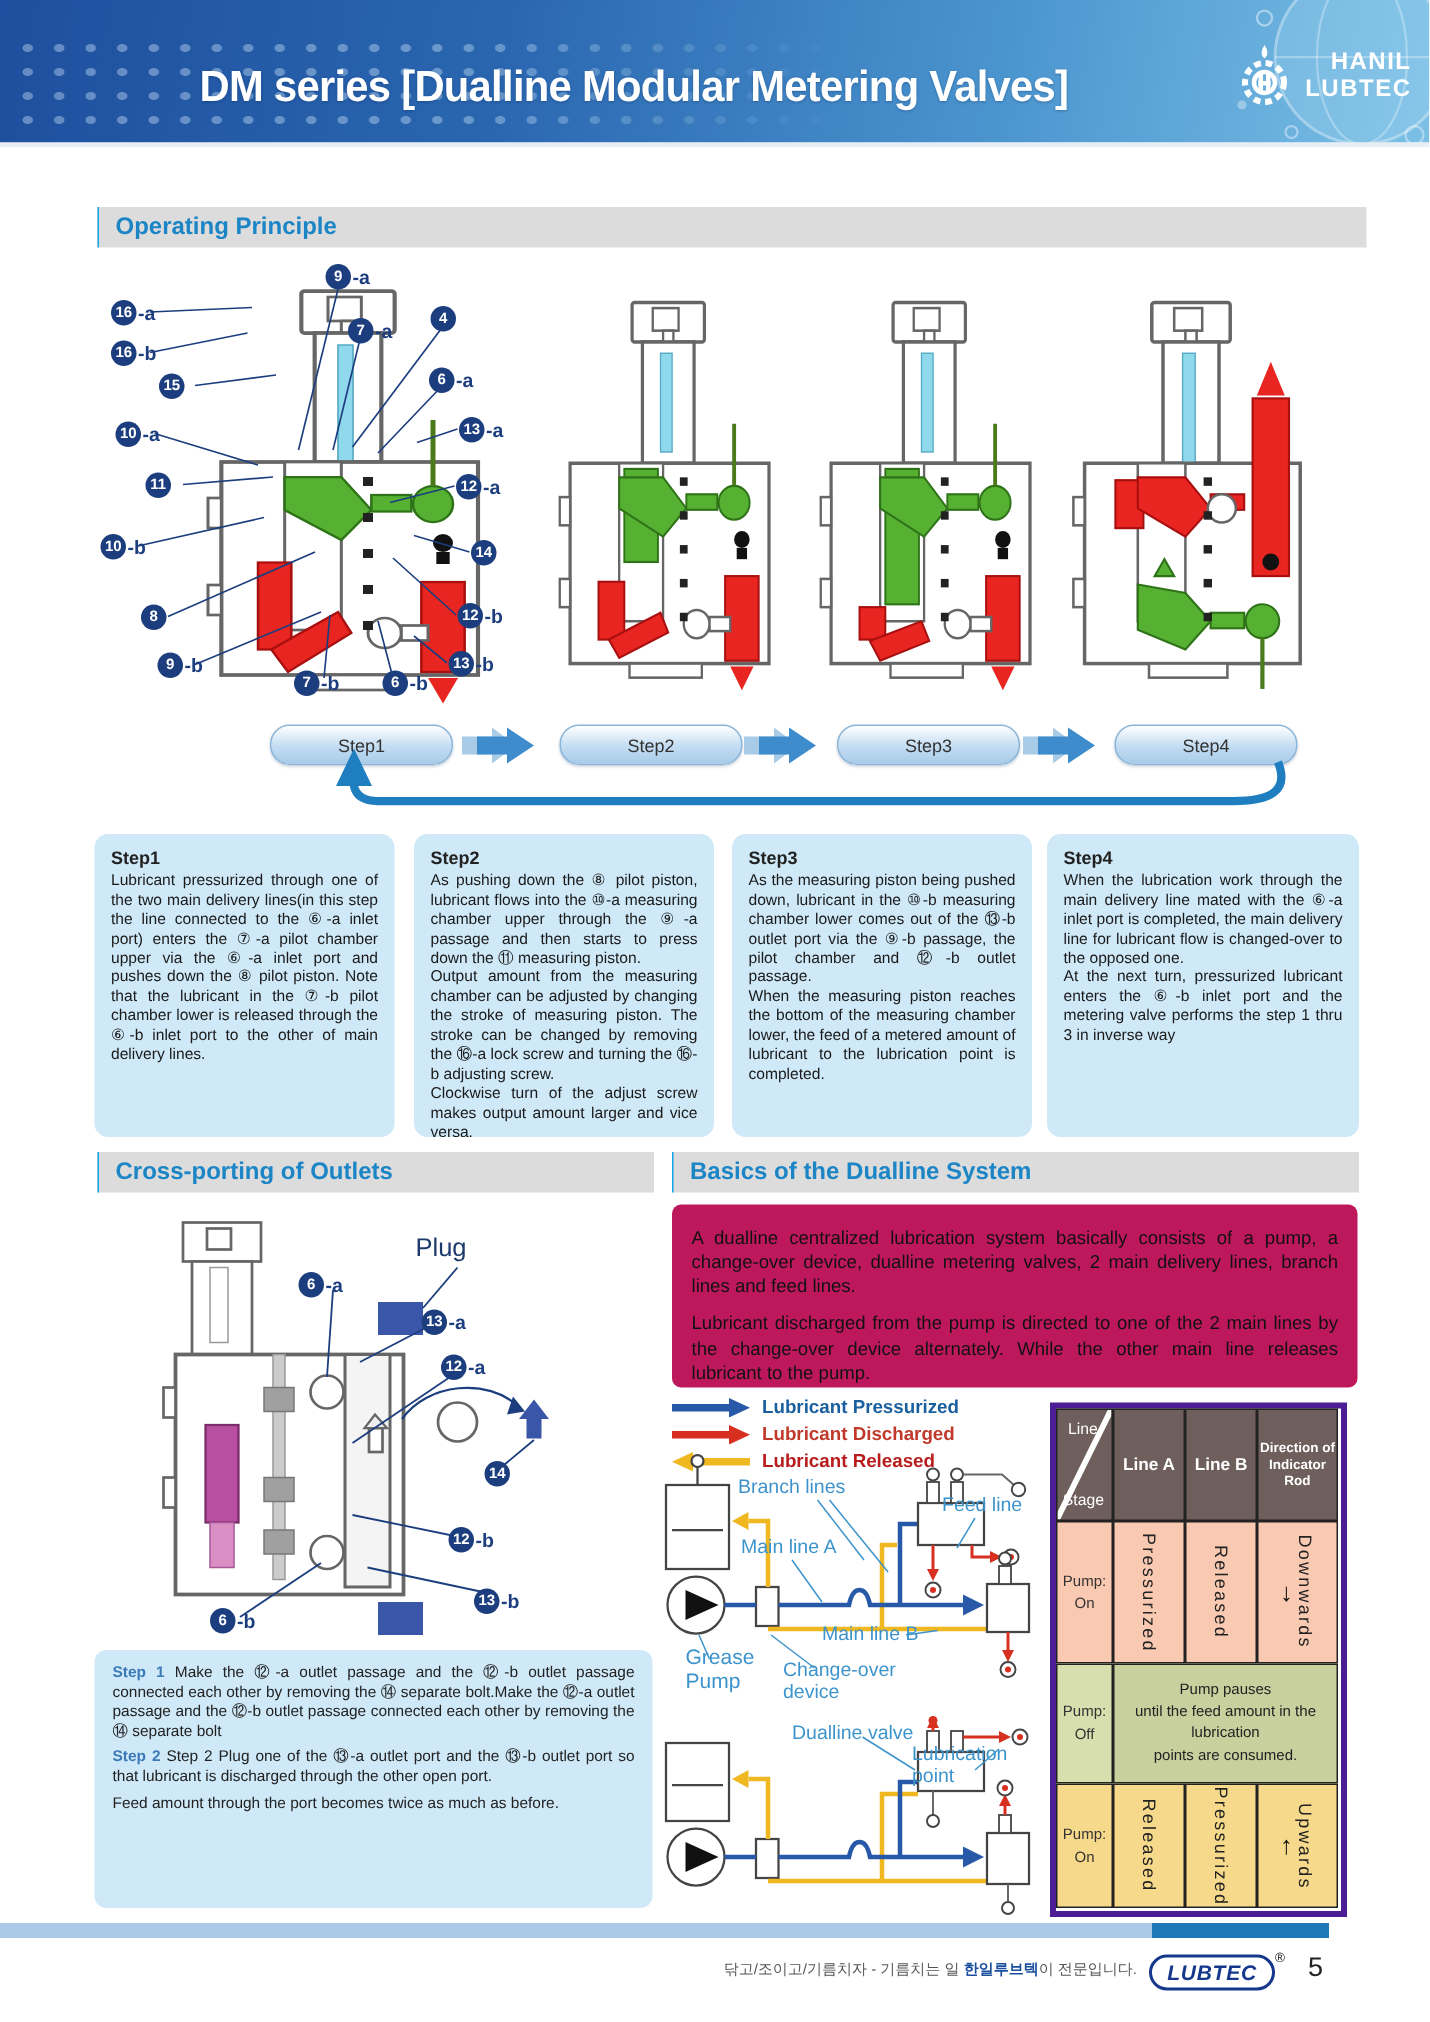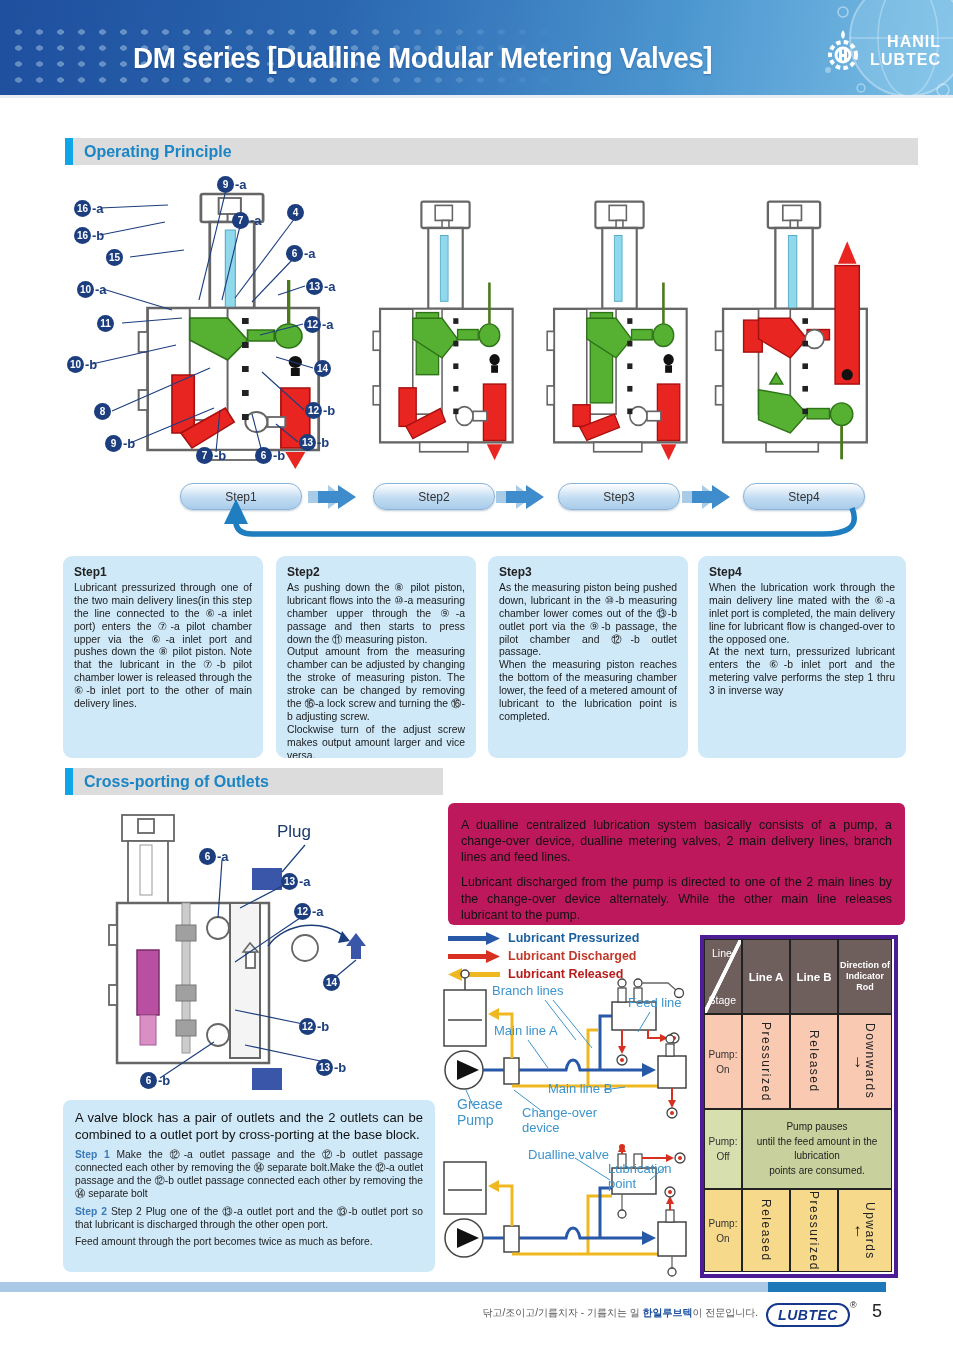--- a/index.html
+++ b/index.html
@@ -5,21 +5,21 @@
   html,body{margin:0;padding:0;background:#fff;}
   .page{position:relative;width:953px;height:1348px;background:#fff;font-family:"Liberation Sans",sans-serif;overflow:hidden;}
   .abs{position:absolute;}
   
   .hdr{position:absolute;left:0;top:0;width:953px;height:95px;background:linear-gradient(100deg,#1e4f9e 0%,#2a66b0 35%,#4b95cf 70%,#7cc0e6 100%);border-bottom:3px solid #e8eef4;}
   .hdr-dots{position:absolute;left:8px;top:24px;width:560px;height:66px;background-image:radial-gradient(rgba(215,238,252,.38) 3.2px,transparent 3.8px);background-size:21px 16px;-webkit-mask-image:linear-gradient(to right,#000 55%,transparent);mask-image:linear-gradient(to right,#000 55%,transparent);}
   .hdr-title{position:absolute;left:133px;top:42px;margin:0;color:#fff;font-size:29px;font-weight:bold;letter-spacing:-0.5px;font-family:"Liberation Sans",sans-serif;text-shadow:0 1px 2px rgba(0,40,90,.35);transform:scaleX(.96);transform-origin:left;}
   .hdr-brand{position:absolute;right:12px;top:28px;display:flex;align-items:center;gap:6px;text-align:right;}
   .brand-txt{display:flex;flex-direction:column;color:#fff;font-weight:bold;font-size:16px;line-height:18px;letter-spacing:1px;}
   
-  .sec{position:absolute;height:27px;background:#dcdcdc;border-left:8px solid #0ea5e9;display:flex;align-items:center;}
+  .sec{position:absolute;height:27px;background:#dcdcdc;border-left:1px solid #0ea5e9;display:flex;align-items:center;}
   .sec span{color:#1b85c6;font-weight:bold;font-size:16px;padding-left:11px;letter-spacing:0;}
   
   .co{position:absolute;display:flex;align-items:center;gap:1px;z-index:6;}
   .cc{width:17px;height:17px;border-radius:50%;background:#1c3e7e;color:#fff;font-size:10px;font-weight:bold;font-style:normal;display:flex;align-items:center;justify-content:center;}
   .cs{color:#1c3e7e;font-size:13px;font-weight:bold;}
   
   .pill{position:absolute;width:120px;height:25px;border-radius:13px;border:1px solid #8ab4d8;background:linear-gradient(#ffffff,#c2dcf2 55%,#a9cce9);display:flex;align-items:center;justify-content:center;font-size:12px;color:#333;box-shadow:0 1px 2px rgba(0,50,100,.25);}
   
   .stepbox{position:absolute;width:200px;height:202px;background:#cfe9f8;border-radius:9px;padding:9px 11px;box-sizing:border-box;overflow:hidden;}
   .stepbox h4{margin:0 0 3px 0;font-size:12px;color:#222;font-weight:bold;}
@@ -441,26 +441,28 @@
   <span class="co" style="left:316px;top:1059px">
       <i class="cc">13</i>
       <b class="cs">-b</b>
     </span>
   <span class="co" style="left:140px;top:1072px">
       <i class="cc">6</i>
       <b class="cs">-b</b>
     </span>
 
   <div class="crossbox">
-    <p class="p1">A valve block has a pair of outlets and the 2 outlets can be combined to a outlet port by cross-porting at the base block.</p>
     <p class="ps"><span class="sl">Step 1</span><span> Make the ⑫-a outlet passage and the ⑫-b outlet passage connected each other by removing the ⑭ separate bolt.Make the ⑫-a outlet passage and the ⑫-b outlet passage connected each other by removing the ⑭ separate bolt</span></p>
     <p class="ps"><span class="sl">Step 2</span><span> Step 2 Plug one of the ⑬-a outlet port and the ⑬-b outlet port so that lubricant is discharged through the other open port.</span></p>
     <p class="ps">Feed amount through the port becomes twice as much as before.</p>
   </div>
 
+  <div class="sec" style="left:448px;top:768px;width:457px;">
+    <span>Basics of the Dualline System</span>
+  </div>
 
   <div class="basicsbox">
     <p>A dualline centralized lubrication system basically consists of a pump, a change-over device, dualline metering valves, 2 main delivery lines, branch lines and feed lines.</p>
     <p>Lubricant discharged from the pump is directed to one of the 2 main lines by the change-over device alternately. While the other main line releases lubricant to the pump.</p>
   </div>
 
   <div class="leg" style="left:448px;top:931px">
     <svg width="52" height="13" viewBox="0 0 52 13">
         <rect x="0" y="4" width="38" height="5" fill="#2858a8"></rect>
         <polygon points="38,0 52,6.5 38,13" fill="#2858a8"></polygon>

